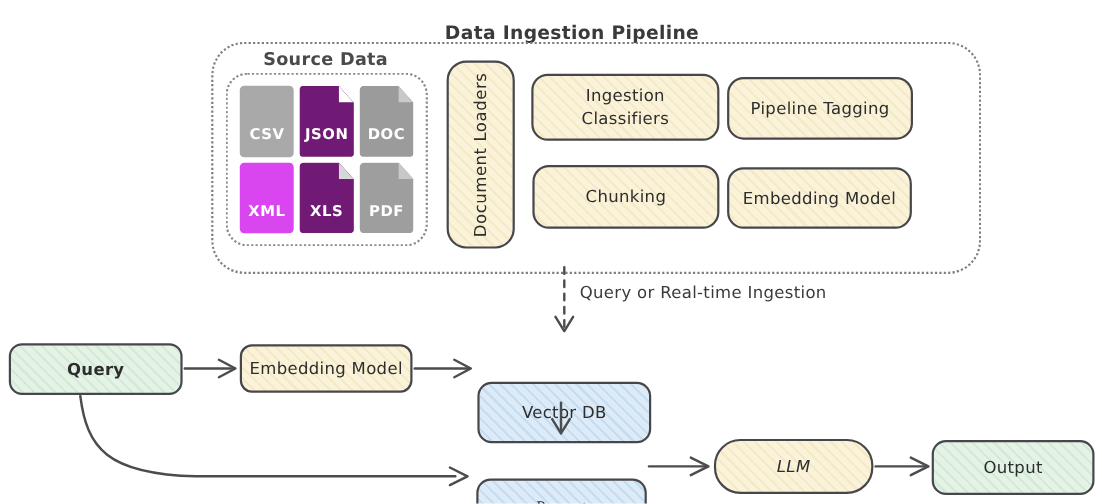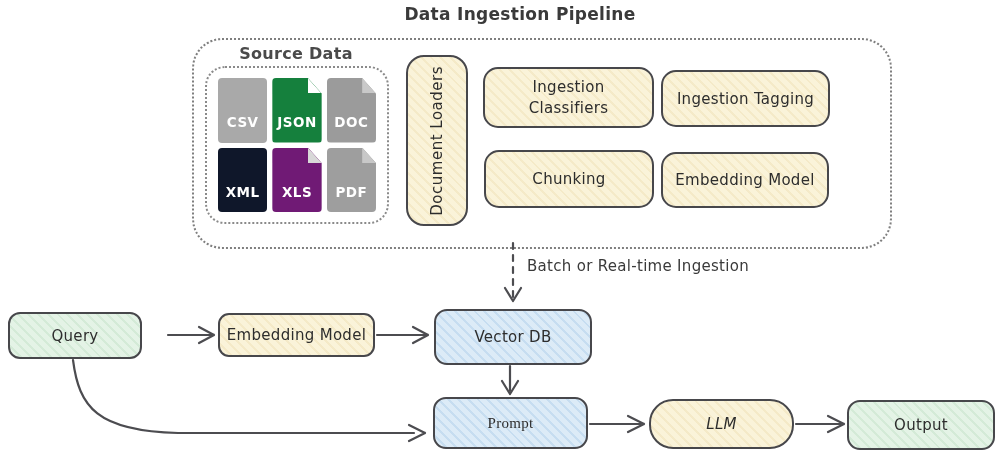--- a/index.html
+++ b/index.html
@@ -8,21 +8,21 @@
     font-family:"DejaVu Sans","Liberation Sans",sans-serif;color:#2f2f2f;
   }
   .abs{position:absolute;}
 
   
   .pipeline-container{
     left:192px;top:38px;width:696px;height:207px;
     border:2.4px dotted #7f7f7f;border-radius:30px;background:transparent;
   }
   .diagram-title{
-    left:360px;top:4px;width:320px;text-align:center;
+    left:360px;top:20px;width:320px;text-align:center;
     font-size:17px;font-weight:600;letter-spacing:.3px;color:#3a3a3a;
   }
   .source-label{
     left:214px;top:44px;width:164px;text-align:center;
     font-size:16px;font-weight:600;color:#4a4a4a;letter-spacing:.3px;
   }
   .source-box{
     left:205px;top:66px;width:184px;height:158px;
     border:2.2px dotted #8a8a8a;border-radius:20px;
     display:grid;grid-template-columns:repeat(3,1fr);gap:5px;
@@ -45,41 +45,41 @@
     line-height:1;
   }
 
   
   .node{
     border:2.2px solid #47474b;box-sizing:border-box;
     display:flex;align-items:center;justify-content:center;text-align:center;
     font-size:15px;color:#2d2d2d;letter-spacing:.3px;
   }
   .hatch-cream{background-image:repeating-linear-gradient(45deg,rgba(216,186,110,.16) 0 2px,transparent 2px 7px);}
-  .hatch-blue{background-image:repeating-linear-gradient(45deg,rgba(110,165,215,.20) 0 2px,transparent 2px 7px);}
+  .hatch-blue{background-image:repeating-linear-gradient(45deg,rgba(110,165,215,.20) 0 2px,transparent 2px 7px);margin-top:38px;}
   .hatch-green{background-image:repeating-linear-gradient(45deg,rgba(120,185,130,.15) 0 2px,transparent 2px 7px);}
 
   .doc-loaders{
     left:406px;top:55px;width:62px;height:171px;border-radius:18px;
   }
   .doc-loaders .vtext{
     writing-mode:vertical-rl;transform:rotate(180deg);
     font-size:15px;letter-spacing:.5px;white-space:nowrap;
   }
   .stage-classifiers{left:483px;top:67px;width:171px;height:61px;border-radius:15px;padding:0 28px;line-height:1.35;}
   .stage-tagging{left:661px;top:70px;width:169px;height:57px;border-radius:15px;}
   .stage-chunking{left:484px;top:150px;width:170px;height:58px;border-radius:15px;}
   .stage-embedding{left:661px;top:152px;width:168px;height:56px;border-radius:15px;}
 
   .ingestion-label{
     left:527px;top:257px;font-size:15px;font-weight:500;color:#3a3a3a;letter-spacing:.3px;
   }
 
   
-  .node-query{left:8px;top:312px;width:134px;height:47px;border-radius:12px;}
+  .node-query{left:8px;top:312px;width:158px;height:47px;border-radius:12px;font-weight:bold;}
   .node-embed{left:218px;top:313px;width:157px;height:44px;border-radius:11px;}
   .node-vectordb{left:434px;top:309px;width:158px;height:56px;border-radius:13px;}
   .node-prompt{left:433px;top:397px;width:155px;height:52px;border-radius:13px;}
   .node-llm{left:649px;top:399px;width:145px;height:50px;border-radius:24px;font-style:italic;}
   .node-output{left:847px;top:400px;width:148px;height:50px;border-radius:13px;}
 
   
   #arrows{position:absolute;left:0;top:0;width:1002px;height:458px;pointer-events:none;}
   #arrows path{stroke:#4c4c50;stroke-width:2.2;fill:none;stroke-linecap:round;stroke-linejoin:round;}
   #arrows path.dashed{stroke-dasharray:6 6;}
@@ -91,59 +91,59 @@
 
   <div class="abs diagram-title">Data Ingestion Pipeline</div>
 
   <div class="abs pipeline-container"></div>
 
   <div class="abs source-label">Source Data</div>
   <div class="abs source-box">
     <div class="file-icon" style="background-color: rgb(169, 169, 169);">
       <span class="file-label">CSV</span>
     </div>
-    <div class="file-icon folded" style="background-color: #15803d;">
+    <div class="file-icon folded" style="background-color: #701a75;">
       <span class="fold" style="background-color: rgb(255, 255, 255);"></span>
       <span class="file-label">JSON</span>
     </div>
     <div class="file-icon folded" style="background-color: rgb(155, 155, 155);">
       <span class="fold" style="background-color: rgb(201, 201, 201);"></span>
       <span class="file-label">DOC</span>
     </div>
-    <div class="file-icon" style="background-color: #0f172a; text-align: right;">
+    <div class="file-icon" style="background-color: #d946ef; text-align: right;">
       <span class="file-label">XML</span>
     </div>
     <div class="file-icon folded" style="background-color: #701a75;">
       <span class="fold" style="background-color: rgb(216, 216, 216);"></span>
       <span class="file-label">XLS</span>
     </div>
     <div class="file-icon folded" style="background-color: rgb(158, 158, 158);">
       <span class="fold" style="background-color: rgb(200, 200, 200);"></span>
       <span class="file-label">PDF</span>
     </div>
   </div>
 
   <div class="abs node doc-loaders hatch-cream" style="background-color: rgb(250, 243, 217);">
     <span class="vtext">Document Loaders</span>
   </div>
 
   <div class="abs node stage-classifiers hatch-cream" style="background-color: rgb(250, 243, 217);">
     <span>Ingestion Classifiers</span>
   </div>
   <div class="abs node stage-tagging hatch-cream" style="background-color: rgb(250, 243, 217);">
-    <span>Ingestion Tagging</span>
+    <span>Pipeline Tagging</span>
   </div>
   <div class="abs node stage-chunking hatch-cream" style="background-color: rgb(250, 243, 217);">
     <span>Chunking</span>
   </div>
   <div class="abs node stage-embedding hatch-cream" style="background-color: rgb(250, 243, 217);">
     <span>Embedding Model</span>
   </div>
 
-  <div class="abs ingestion-label">Batch or Real-time Ingestion</div>
+  <div class="abs ingestion-label">Query or Real-time Ingestion</div>
 
   <div class="abs node node-query hatch-green" style="background-color: rgb(228, 243, 230);">
     <span>Query</span>
   </div>
   <div class="abs node node-embed hatch-cream" style="background-color: rgb(250, 243, 217);">
     <span>Embedding Model</span>
   </div>
   <div class="abs node node-vectordb hatch-blue" style="background-color: rgb(220, 235, 247);">
     <span>Vector DB</span>
   </div>

